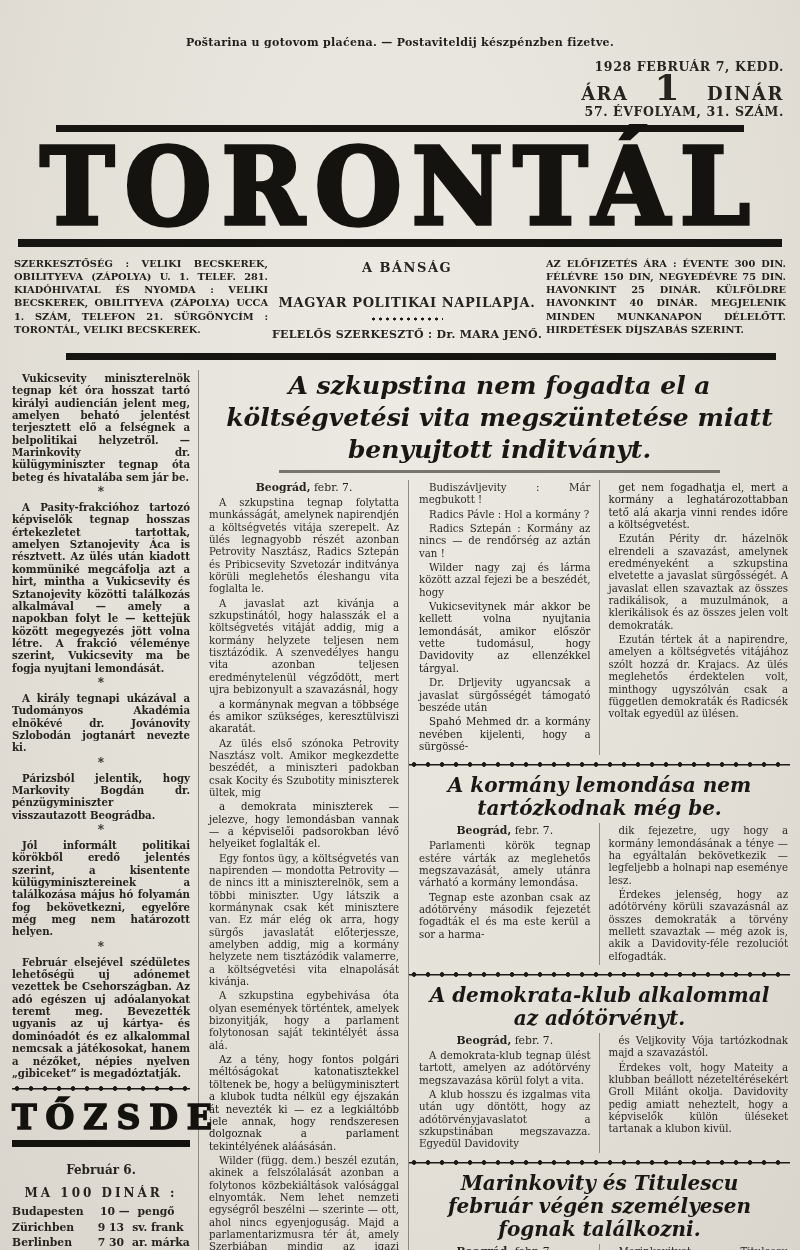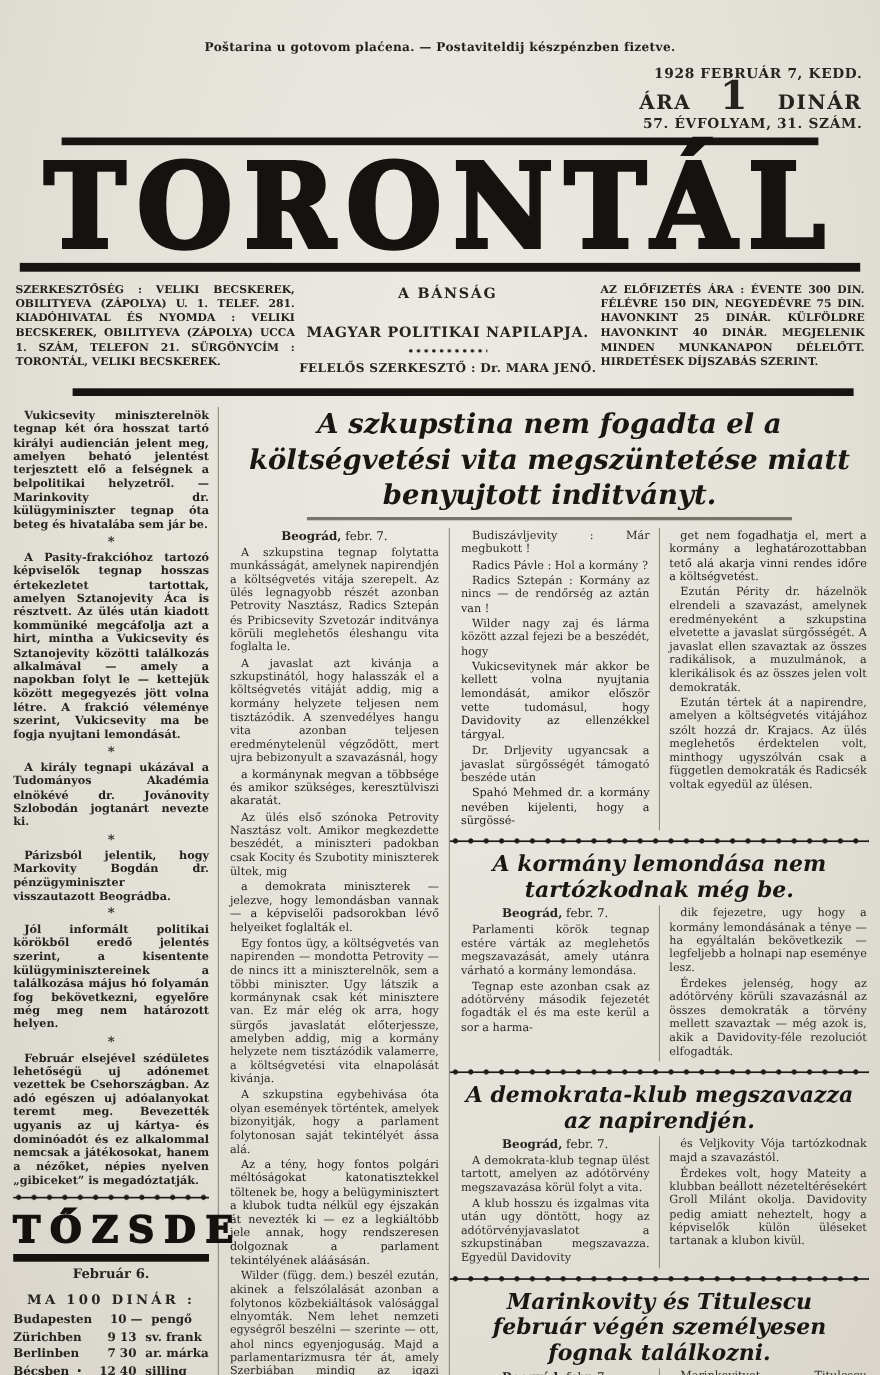--- a/index.html
+++ b/index.html
@@ -35,21 +35,21 @@
   .info-right{width:240px;font-size:9.8px;font-weight:bold;text-align:justify;line-height:1.34;color:#23211d;}
   .content{display:flex;margin-top:10px;}
   .col1{width:178px;padding:2px 8px 0 2px;border-right:1.5px solid #8d897e;}
   .brief{font-size:10.2px;line-height:1.21;text-align:justify;font-weight:bold;margin:0;text-indent:10px;color:#26241f;}
   .star{text-align:center;font-size:12px;font-weight:bold;margin:3px 0;line-height:1;}
   .dot-sep{height:5px;margin:7px 0;
     background-image:radial-gradient(circle at 5px 2.5px, #1c1a17 2px, rgba(0,0,0,0) 2.6px),linear-gradient(#1c1a17,#1c1a17);
     background-size:14px 5px,100% 1.5px;background-position:0 0,0 50%;background-repeat:repeat-x,no-repeat;}
   .stock-title{font-size:33px;font-weight:bold;letter-spacing:9px;margin-top:6px;color:#14120f;-webkit-text-stroke:1.6px #14120f;white-space:nowrap;}
   .stock-bar{height:7px;background:#14120f;margin-top:3px;}
-  .stock-date{text-align:center;font-weight:bold;font-size:12px;margin-top:4px;}
+  .stock-date{text-align:center;font-weight:bold;font-size:12px;margin-top:16px;}
   .stock-sub{text-align:center;font-weight:bold;font-size:12px;letter-spacing:3px;margin-top:9px;}
   .stock-rows{margin-top:5px;font-size:10.8px;font-weight:bold;}
   .srow{display:flex;align-items:baseline;margin:2.5px 0;}
   .srow .leader{flex:1;height:8px;margin:0 3px;
     background-image:radial-gradient(circle at 2px 50%, #24221e 1.1px, rgba(0,0,0,0) 1.6px);
     background-size:10px 4px;background-repeat:repeat-x;background-position:4px 70%;}
   .srow .val{width:44px;text-align:right;}
   .srow .cur{width:58px;padding-left:8px;}
   .main{flex:1;padding-left:10px;}
   .headline{font-style:italic;font-weight:bold;font-size:25px;line-height:1.28;text-align:center;margin:0 4px 4px;color:#191713;}
@@ -221,21 +221,21 @@
               <div class="scol second">
                 <p class="para">dik fejezetre, ugy hogy a kormány lemondásának a ténye — ha egyáltalán bekövetkezik — legfeljebb a holnapi nap eseménye lesz.</p>
                 <p class="para">Érdekes jelenség, hogy az adótörvény körüli szavazásnál az összes demokraták a törvény mellett szavaztak — még azok is, akik a Davidovity-féle rezoluciót elfogadták.</p>
               </div>
             </div>
           </section>
 
           <div class="dot-sep"></div>
 
           <section>
-            <h2 class="sub-title">A demokrata-klub megszavazza az napirendjén.</h2>
+            <h2 class="sub-title">A demokrata-klub alkalommal az adótörvényt.</h2>
             <div class="two-col">
               <div class="scol first">
                 <div class="dateline">
                   <span class="pl">Beográd,</span>
                   <span>febr. 7.</span>
                 </div>
                 <p class="para">A demokrata-klub tegnap ülést tartott, amelyen az adótörvény megszavazása körül folyt a vita.</p>
                 <p class="para">A klub hosszu és izgalmas vita után ugy döntött, hogy az adótörvényjavaslatot a szkupstinában megszavazza. Egyedül Davidovity</p>
               </div>
               <div class="scol second">

